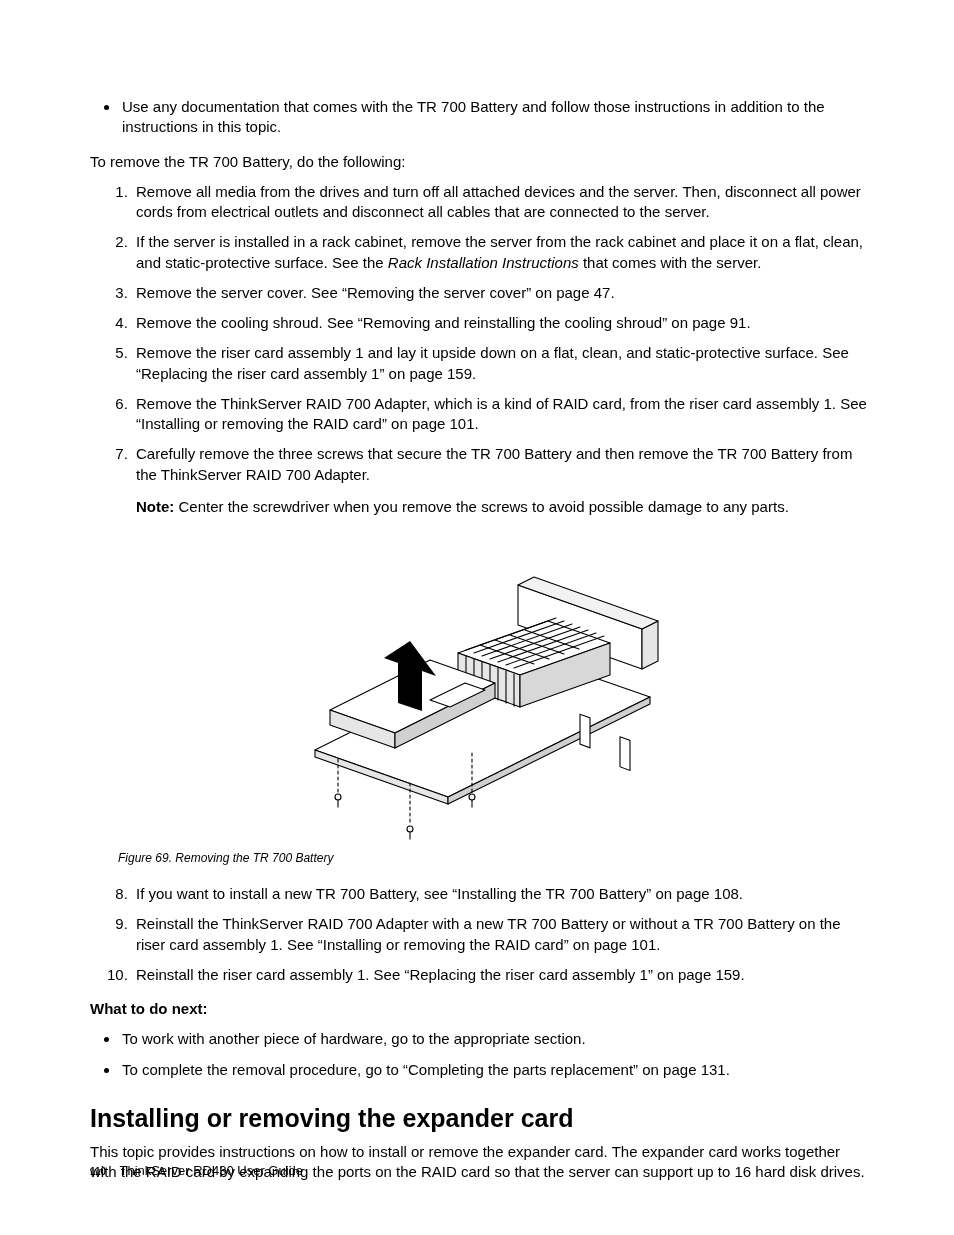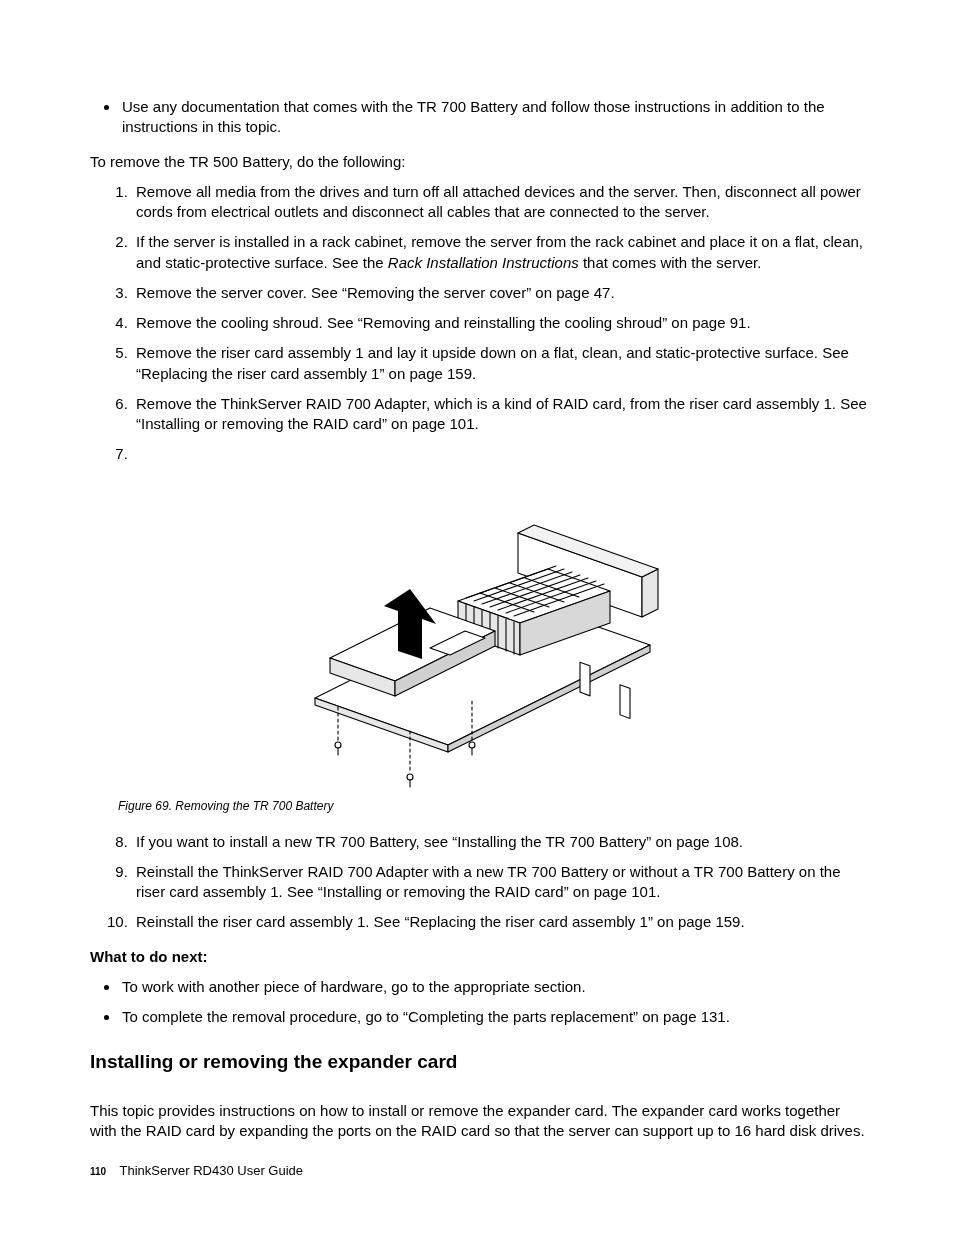--- a/index.html
+++ b/index.html
@@ -46,54 +46,58 @@
   .fig-caption {
     font-style: italic;
     font-size: 12px;
     margin: 10px 0 18px 28px;
   }
   .what-next {
     font-weight: bold;
     margin: 6px 0 10px 0;
   }
   h2.section {
-    font-size: 19px;
+    font-size: 25px;
     font-weight: bold;
-    margin: 22px 0 26px 0;
+    margin: 22px 0 6px 0;
   }
   p.body {
     margin: 0 0 12px 0;
   }
   .footer {
     position: absolute;
     left: 90px;
     bottom: 55px;
     font-size: 13px;
   }
   .footer .pnum { font-weight: bold; font-size: 10px; margin-right: 10px; }
 </style>
 </head>
 <body>
 
 <ul class="bullet">
   <li>Use any documentation that comes with the TR 700 Battery and follow those instructions in addition to the instructions in this topic.</li>
 </ul>
 
-<p class="lead">To remove the TR 500 Battery, do the following:</p>
+<p class="lead">To remove the TR 700 Battery, do the following:</p>
 
 <ol class="steps">
   <li>Remove all media from the drives and turn off all attached devices and the server. Then, disconnect all power cords from electrical outlets and disconnect all cables that are connected to the server.</li>
   <li>
     <span>If the server is installed in a rack cabinet, remove the server from the rack cabinet and place it on a flat, clean, and static-protective surface. See the </span><span class="italic">Rack Installation Instructions</span><span> that comes with the server.</span>
   </li>
   <li>Remove the server cover. See “Removing the server cover” on page 47.</li>
   <li>Remove the cooling shroud. See “Removing and reinstalling the cooling shroud” on page 91.</li>
   <li>Remove the riser card assembly 1 and lay it upside down on a flat, clean, and static-protective surface. See “Replacing the riser card assembly 1” on page 159.</li>
   <li>Remove the ThinkServer RAID 700 Adapter, which is a kind of RAID card, from the riser card assembly 1. See “Installing or removing the RAID card” on page 101.</li>
   <li>
+    <span>Carefully remove the three screws that secure the TR 700 Battery and then remove the TR 700 Battery from the ThinkServer RAID 700 Adapter.</span>
+    <p style="margin:12px 0 0 0;">
+      <span class="note-label">Note:</span><span> Center the screwdriver when you remove the screws to avoid possible damage to any parts.</span>
+    </p>
   </li>
 </ol>
 
 <div class="fig-wrap">
   <svg width="400" height="305" viewBox="0 0 400 305">
     <g stroke="#000" stroke-width="1.1" fill="none" stroke-linejoin="round" stroke-linecap="round">
 
       <path d="M35 215 L235 115 L370 162 L168 262 Z" fill="#ffffff"></path>
       <path d="M35 215 L35 222 L168 269 L168 262 Z" fill="#e6e6e6"></path>
       <path d="M168 262 L168 269 L370 169 L370 162 Z" fill="#d0d0d0"></path>

